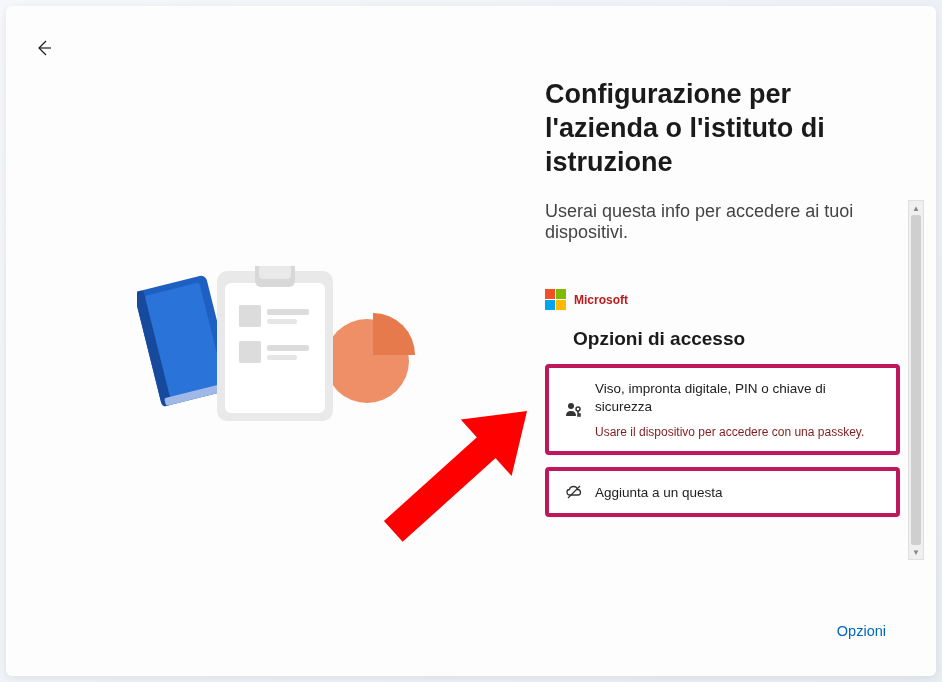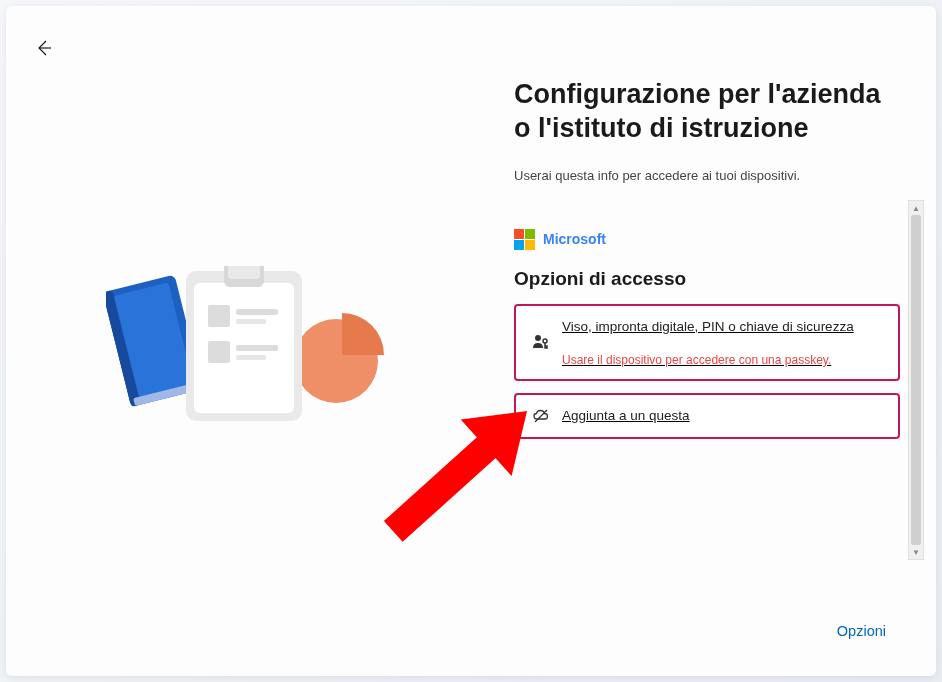--- a/index.html
+++ b/index.html
@@ -25,20 +25,21 @@
   width: 28px;
   height: 28px;
   cursor: pointer;
   display: flex;
   align-items: center;
   justify-content: center;
 }
 .content {
   display: flex;
   height: 100%;
+  padding-left: 31px;
 }
 .left-pane {
   width: 490px;
   position: relative;
 }
 .illustration {
   position: absolute;
   top: 260px;
   left: 100px;
   width: 290px;
@@ -51,21 +52,21 @@
 }
 .heading {
   font-size: 27px;
   font-weight: 600;
   color: #1a1a1a;
   line-height: 1.25;
   margin-bottom: 22px;
   padding-right: 20px;
 }
 .subtitle {
-  font-size: 13px;
+  font-size: 18px;
   color: #444;
   margin-bottom: 46px;
 }
 .scroll-area {
   position: relative;
   margin-right: 6px;
 }
 .ms-logo-row {
   display: flex;
   align-items: center;
@@ -76,60 +77,60 @@
   display: grid;
   grid-template-columns: 10px 10px;
   grid-template-rows: 10px 10px;
   gap: 1px;
 }
 .ms-logo div:nth-child(1){background:#f25022;}
 .ms-logo div:nth-child(2){background:#7fba00;}
 .ms-logo div:nth-child(3){background:#00a4ef;}
 .ms-logo div:nth-child(4){background:#ffb900;}
 .ms-text {
-  font-size: 14px;
+  font-size: 12px;
   font-weight: 600;
-  color: #3b82f6;
+  color: #b91c1c;
 }
 .section-title {
   font-size: 19px;
   font-weight: 600;
   color: #1a1a1a;
   margin-bottom: 14px;
+  margin-left: 28px;
 }
 .option-card {
   background: #fff;
-  border: 2px solid #be185d;
+  border: 4px solid #be185d;
   border-radius: 4px;
   padding: 12px 16px;
   margin-bottom: 12px;
   display: flex;
   align-items: center;
   gap: 12px;
   cursor: pointer;
   box-shadow: 0 1px 2px rgba(0,0,0,0.04);
-  text-decoration: underline;
 }
 .option-icon {
   width: 18px;
   height: 18px;
   flex-shrink: 0;
   display: flex;
   align-items: center;
   justify-content: center;
 }
 .option-text .opt-title {
   font-size: 13.5px;
   color: #222;
   line-height: 1.3;
 }
 .option-text .opt-sub {
   font-size: 12px;
-  color: #ef4444;
-  margin-top: 18px;
+  color: #7f1d1d;
+  margin-top: 10px;
 }
 .footer {
   position: absolute;
   bottom: 36px;
   right: 50px;
 }
 .back-link {
   color: #0067c0;
   font-size: 14.5px;
   font-weight: 500;

